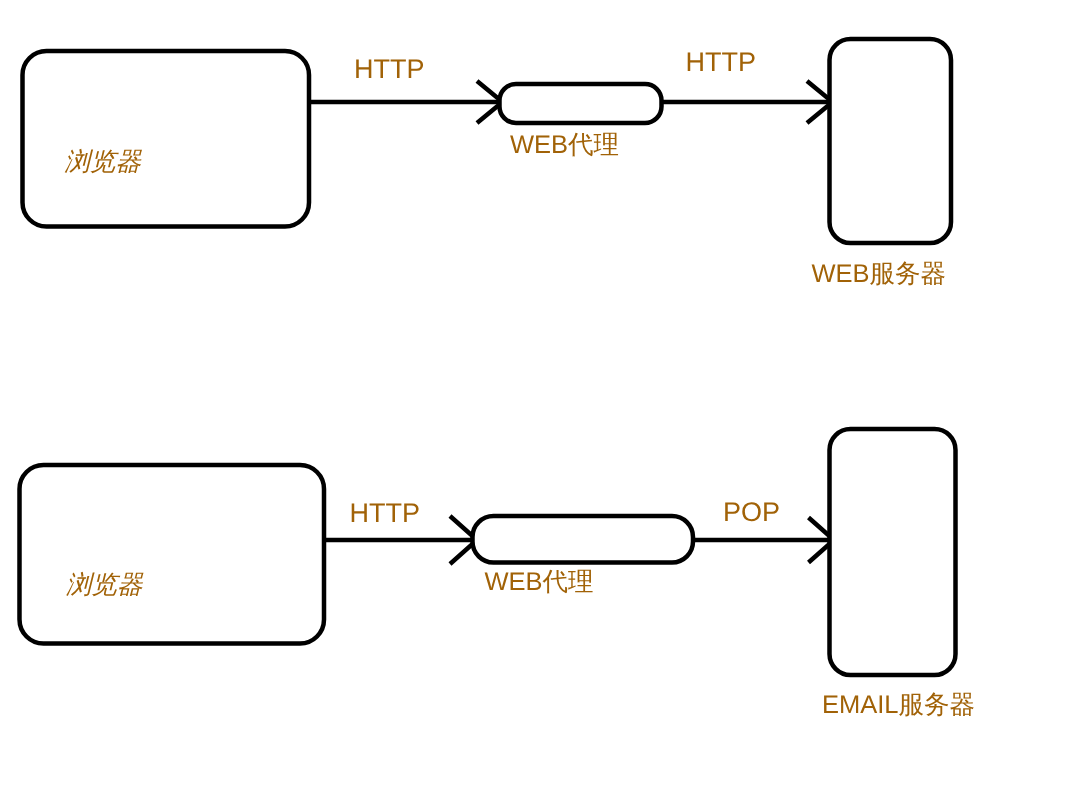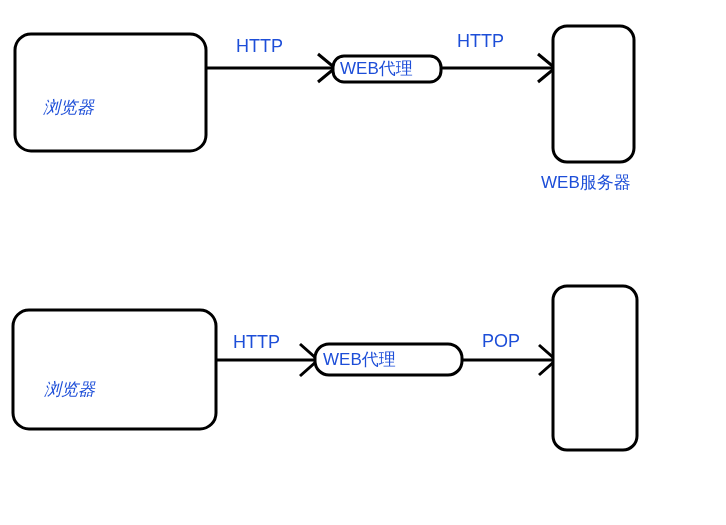--- a/index.html
+++ b/index.html
@@ -20,37 +20,38 @@
   #canvas svg.layer {
     position: absolute;
     left: 0;
     top: 0;
     width: 726px;
     height: 525px;
     pointer-events: none;
   }
   .lbl {
     position: absolute;
-    color: #1d4ed8;
+    color: #a16207;
     white-space: nowrap;
     line-height: 1;
   }
   .lbl-node {
     font-size: 17px;
     font-style: italic;
   }
   .lbl-proto {
     font-size: 18px;
   }
   .lbl-caption {
     font-size: 17px;
     text-align: center;
   }
   .lbl-pipe {
     font-size: 17px;
+    margin-top: 28px;
   }
 </style>
 </head>
 <body>
 
 <div id="canvas">
 
   <svg class="layer" viewBox="0 0 726 525" xmlns="http://www.w3.org/2000/svg">
 
     <rect x="15" y="34" width="191" height="117" rx="16" ry="16" fill="#ffffff" stroke="#000000" stroke-width="3"></rect>
@@ -89,14 +90,15 @@
   <div class="lbl lbl-caption" style="left:541px; top:174px;">WEB服务器</div>
 
   <div class="lbl lbl-node" style="left:44px; top:381px;">浏览器</div>
 
   <div class="lbl lbl-proto" style="left:233px; top:333px;">HTTP</div>
 
   <div class="lbl lbl-pipe" style="left:323px; top:351px;">WEB代理</div>
 
   <div class="lbl lbl-proto" style="left:482px; top:332px;">POP</div>
 
+  <div class="lbl lbl-caption" style="left:548px; top:461px;">EMAIL服务器</div>
 
 </div>
 
 </body></html>

